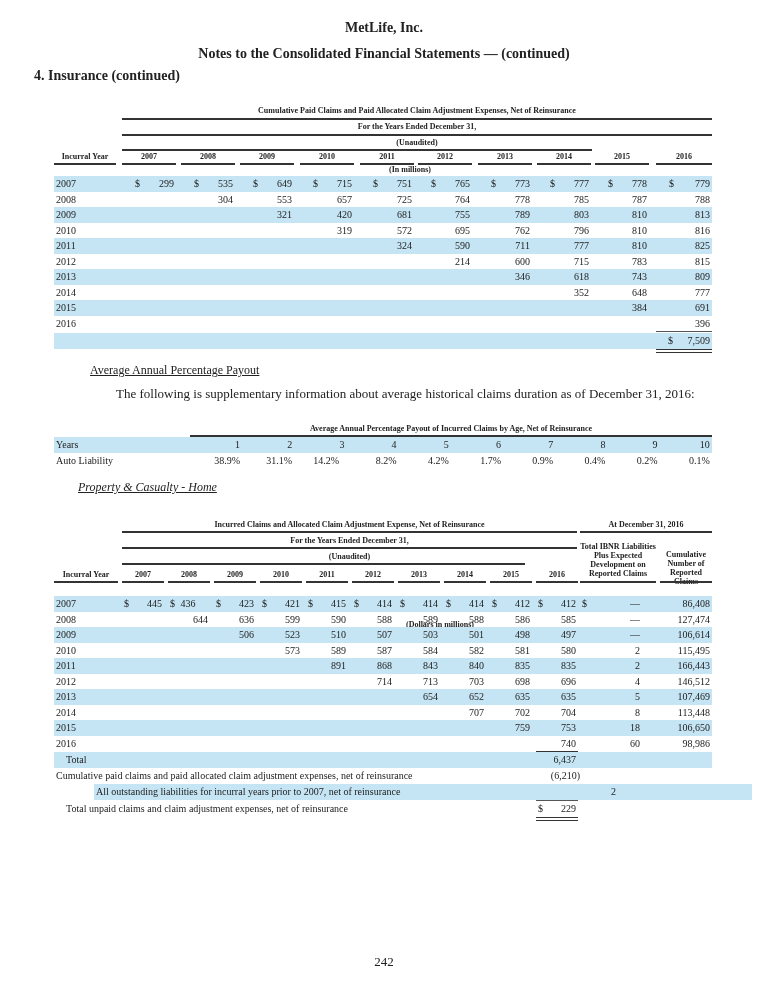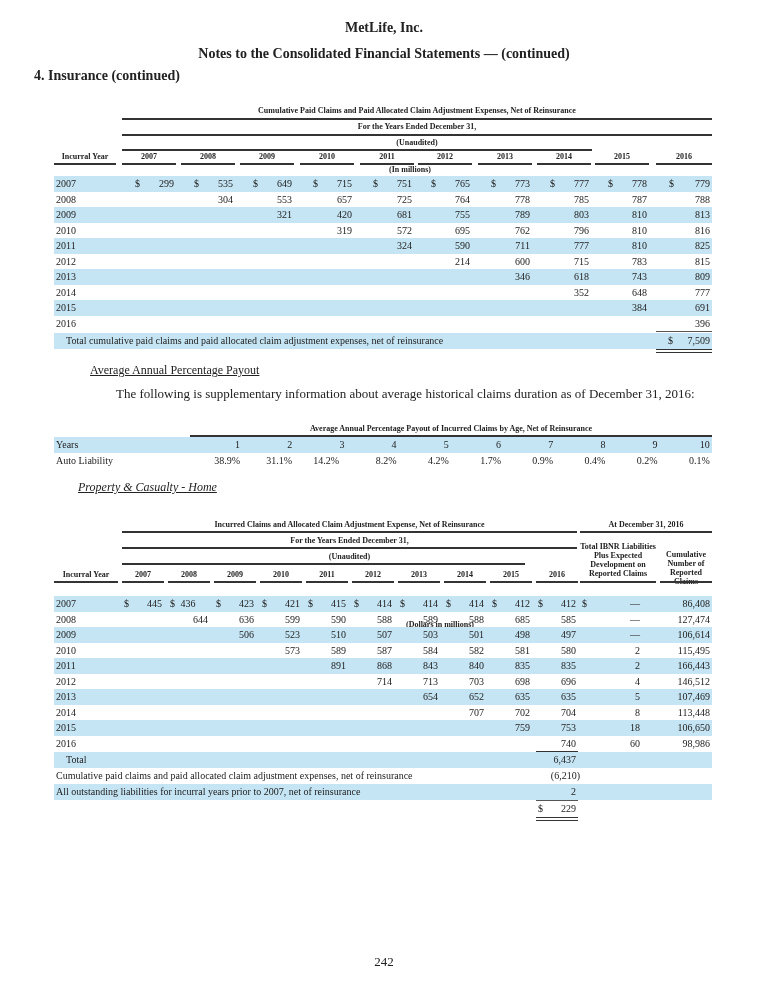--- a/index.html
+++ b/index.html
@@ -147,21 +147,20 @@
       <span class="cell" style="left:2px;">2015</span>
       <span class="cell r" style="left:541px;width:52px;">384</span>
       <span class="cell r" style="left:602px;width:54px;">691</span>
     </div>
     <div class="row" style="top:315.5px;">
       <span class="cell" style="left:2px;">2016</span>
       <span class="cell r" style="left:602px;width:54px;">396</span>
     </div>
     <div class="rule1" style="top:331px;left:656px;width:56px;"></div>
     <div class="row blue" style="top:333px;">
-      <span class="cell" style="left:12px;">Total cumulative paid claims and paid allocated claim adjustment expenses, net of reinsurance</span>
       <span class="cell" style="left:614px;">$</span>
       <span class="cell r" style="left:602px;width:54px;">7,509</span>
     </div>
     <div class="dbl" style="top:349px;left:656px;width:56px;"></div>
   </div>
 
 <div class="abs link-title" style="top:363px;left:90px;">Average Annual Percentage Payout</div>
 <div class="abs body-text" style="top:386px;left:116px;">The following is supplementary information about average historical claims duration as of December 31, 2016:</div>
 <div id="t-pay">
     <div class="abs cap" style="top:424px;left:190px;width:522px;">Average Annual Percentage Payout of Incurred Claims by Age, Net of Reinsurance</div>
@@ -260,21 +259,21 @@
     </div>
     <div class="row" style="top:611.5px;">
       <span class="cell" style="left:2px;">2008</span>
       <span class="cell r" style="left:114px;width:40px;">644</span>
       <span class="cell r" style="left:160px;width:40px;">636</span>
       <span class="cell r" style="left:206px;width:40px;">599</span>
       <span class="cell r" style="left:252px;width:40px;">590</span>
       <span class="cell r" style="left:298px;width:40px;">588</span>
       <span class="cell r" style="left:344px;width:40px;">589</span>
       <span class="cell r" style="left:390px;width:40px;">588</span>
-      <span class="cell r" style="left:436px;width:40px;">685</span>
+      <span class="cell r" style="left:436px;width:40px;">586</span>
       <span class="cell r" style="left:482px;width:40px;">585</span>
       <span class="cell r" style="left:530px;width:56px;">—</span>
       <span class="cell r" style="left:600px;width:56px;">127,474</span>
     </div>
     <div class="row blue" style="top:627px;">
       <span class="cell" style="left:2px;">2009</span>
       <span class="cell r" style="left:160px;width:40px;">506</span>
       <span class="cell r" style="left:206px;width:40px;">523</span>
       <span class="cell r" style="left:252px;width:40px;">510</span>
       <span class="cell r" style="left:298px;width:40px;">507</span>
@@ -350,25 +349,26 @@
     </div>
     <div class="rule" style="top:751px;left:536px;width:42px;"></div>
     <div class="row blue" style="top:752px;">
       <span class="cell" style="left:12px;">Total</span>
       <span class="cell r" style="left:482px;width:40px;">6,437</span>
     </div>
     <div class="row" style="top:768px;">
       <span class="cell" style="left:2px;">Cumulative paid claims and paid allocated claim adjustment expenses, net of reinsurance</span>
       <span class="cell r" style="left:482px;width:44px;">(6,210)</span>
     </div>
-    <div class="row blue" style="top:784px;">
+    <div class="row blue" style="top:784px;margin-left:40px;">
       <span class="cell" style="left:2px;">All outstanding liabilities for incurral years prior to 2007, net of reinsurance</span>
       <span class="cell r" style="left:482px;width:40px;">2</span>
     </div>
     <div class="rule1" style="top:800px;left:536px;width:42px;"></div>
     <div class="row" style="top:801px;">
+      <span class="cell" style="left:12px;">Total unpaid claims and claim adjustment expenses, net of reinsurance</span>
       <span class="cell" style="left:484px;">$</span>
       <span class="cell r" style="left:482px;width:40px;">229</span>
     </div>
     <div class="dbl" style="top:817px;left:536px;width:42px;"></div>
   </div>
 
 <div class="abs" style="top:954px;left:0;width:768px;text-align:center;font-size:13px;">242</div>
 
 </body></html>

